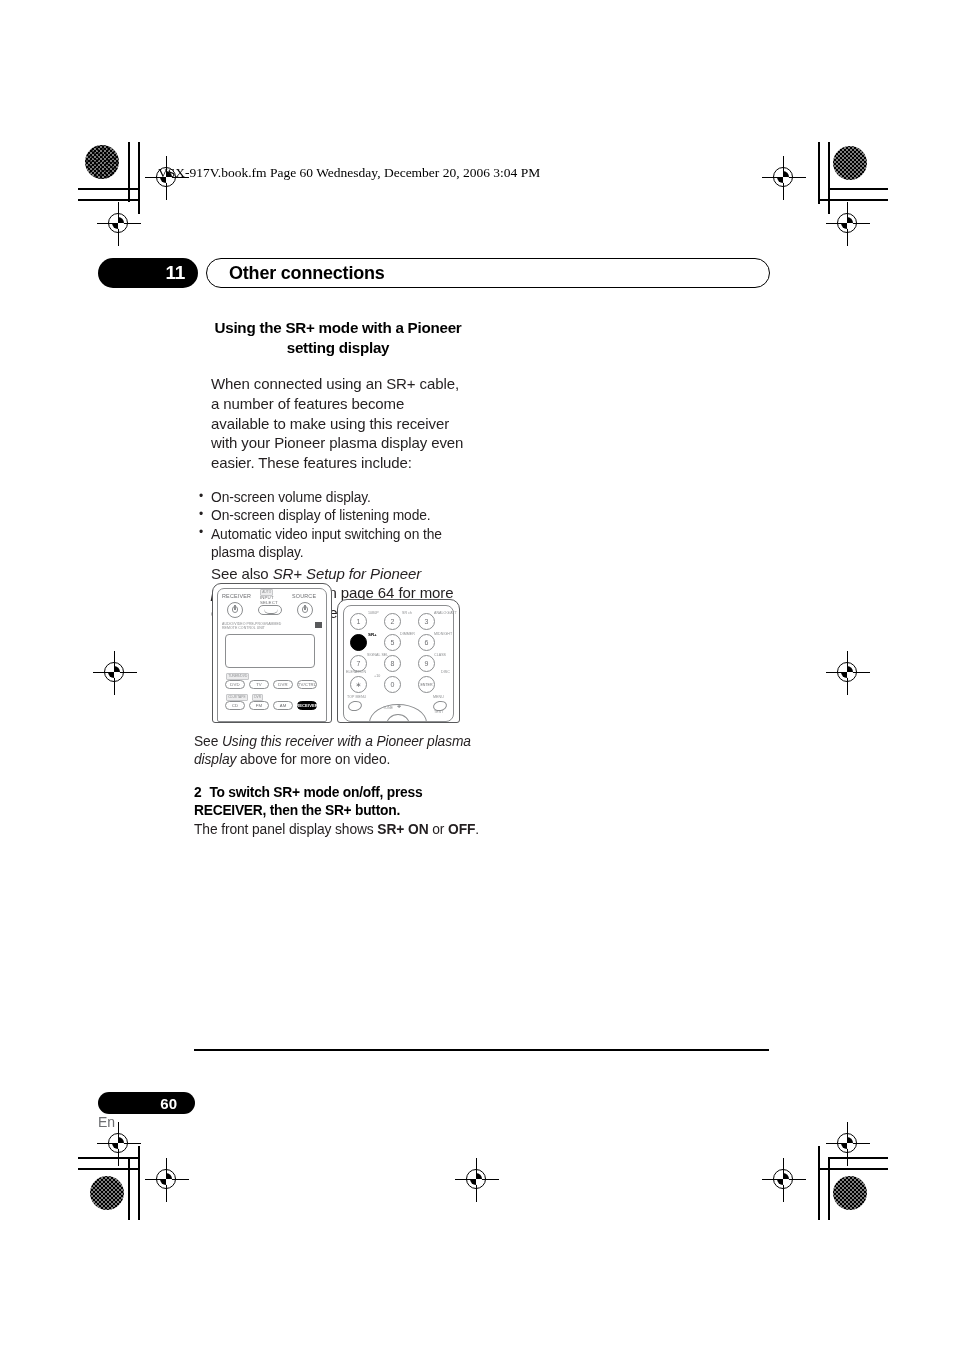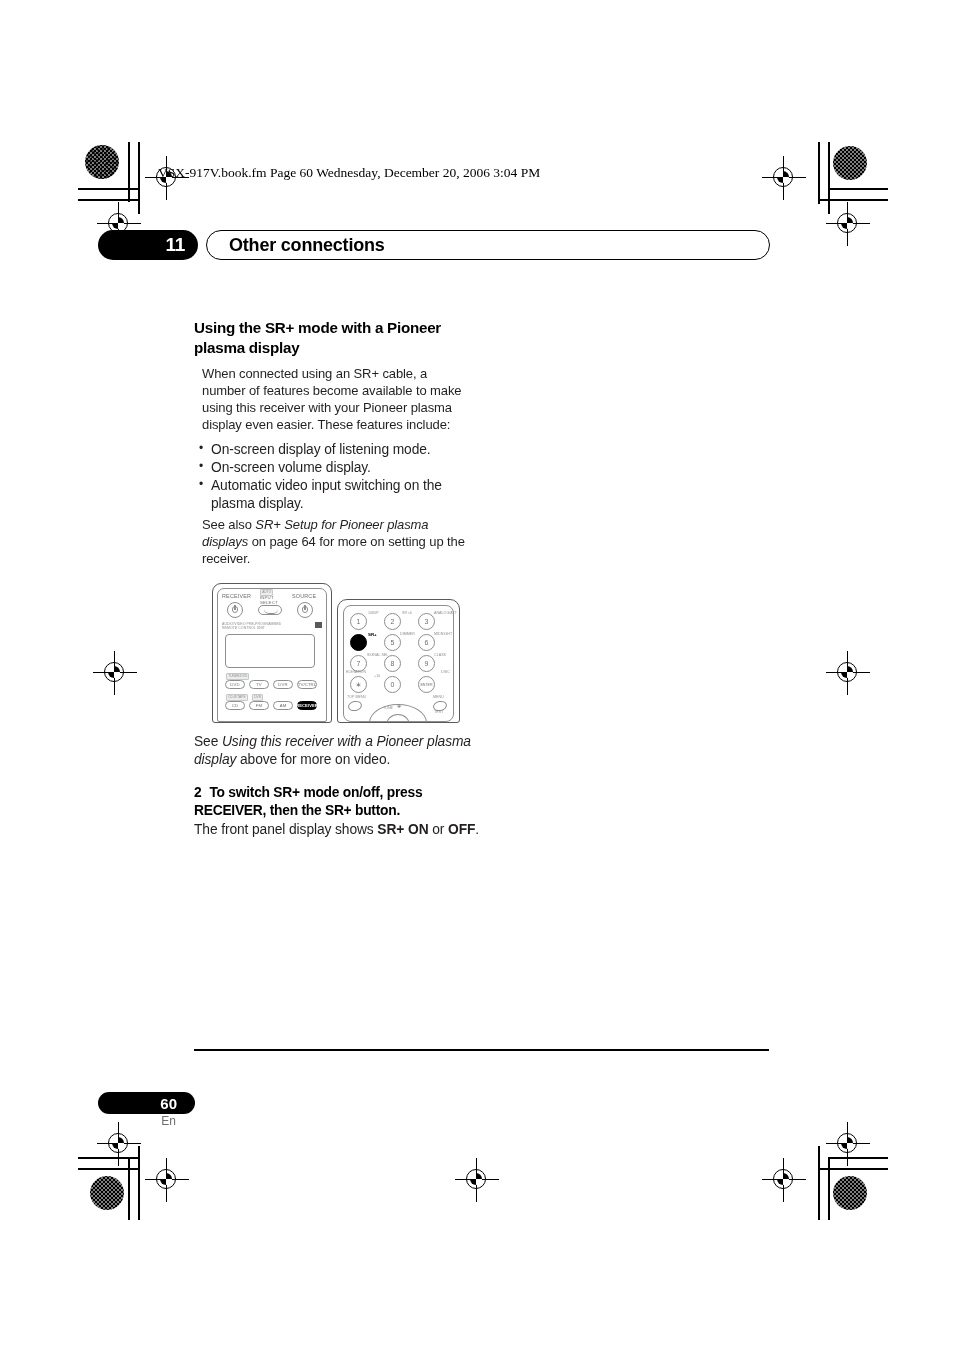--- a/index.html
+++ b/index.html
@@ -98,21 +98,21 @@
     top: 165px;
     font-family: "Liberation Serif", serif;
     font-size: 13.5px;
     color: #000;
     white-space: nowrap;
   }
 
   .chapter-bar {
     position: absolute;
     left: 98px;
-    top: 230px;
+    top: 258px;
     width: 672px;
     height: 22px;
   }
   .chapter-number {
     position: absolute;
     left: 0; top: 0;
     width: 100px;
     height: 30px;
     background: #000;
     border-radius: 15px;
@@ -148,25 +148,26 @@
     top: 318px;
     width: 288px;
   }
 
   h2.section-heading {
     margin: 0 0 3px 0;
     font-size: 15.2px;
     font-weight: bold;
     line-height: 1.29;
     letter-spacing: -0.25px;
+    text-align: center;
   }
 
   p.body-text {
-    margin: 8px;
-    font-size: 13px;
+    margin: 17px;
+    font-size: 15px;
     line-height: 1.31;
     color: #231f20;
     letter-spacing: -0.1px;
   }
 
   ul.feature-list {
     margin: 2px 0 0 0;
     padding: 0;
     list-style: none;
   }
@@ -514,24 +515,23 @@
     align-items: center;
     justify-content: flex-end;
     padding-right: 18px;
     box-sizing: border-box;
   }
   .page-lang {
     position: absolute;
     left: 98px;
     top: 1114px;
     width: 97px;
-    text-align: right;
     padding-right: 19px;
     box-sizing: border-box;
-    font-size: 12px;
+    font-size: 14px;
     color: #6d6e71;
   }
 </style>
 </head>
 <body>
 
 <div>
 
   <div class="halftone star" style="left:85px; top:145px;"></div>
   <div class="cropline" style="left:128px; top:142px; width:1.6px; height:60px;"></div>
@@ -629,27 +629,27 @@
 <div class="filename-line">VSX-917V.book.fm  Page 60  Wednesday, December 20, 2006  3:04 PM</div>
 
 <div class="chapter-bar">
   <div class="chapter-number">11</div>
   <div class="chapter-title-pill">Other connections</div>
 </div>
 
 <div class="content">
   <h2 class="section-heading">
     <span>Using the SR+ mode with a Pioneer</span><br>
-    <span>plasma display</span>
+    <span>setting display</span>
   </h2>
   <p class="body-text">When connected using an SR+ cable, a number of features become available to make using this receiver with your Pioneer plasma display even easier. These features include:</p>
 
   <ul class="feature-list">
+    <li><span>On-screen volume display.</span></li>
     <li><span>On-screen display of listening mode.</span></li>
-    <li><span>On-screen volume display.</span></li>
     <li><span>Automatic video input switching on the plasma display.</span></li>
   </ul>
 
   <p class="body-text see-also"><span>See also </span><span class="italic">SR+ Setup for Pioneer plasma displays</span><span> on page 64 for more on setting up the receiver.</span></p>
 </div>
 
 <div class="figure">
 
   <div class="remote-left">
     <div class="inner-frame"></div>

